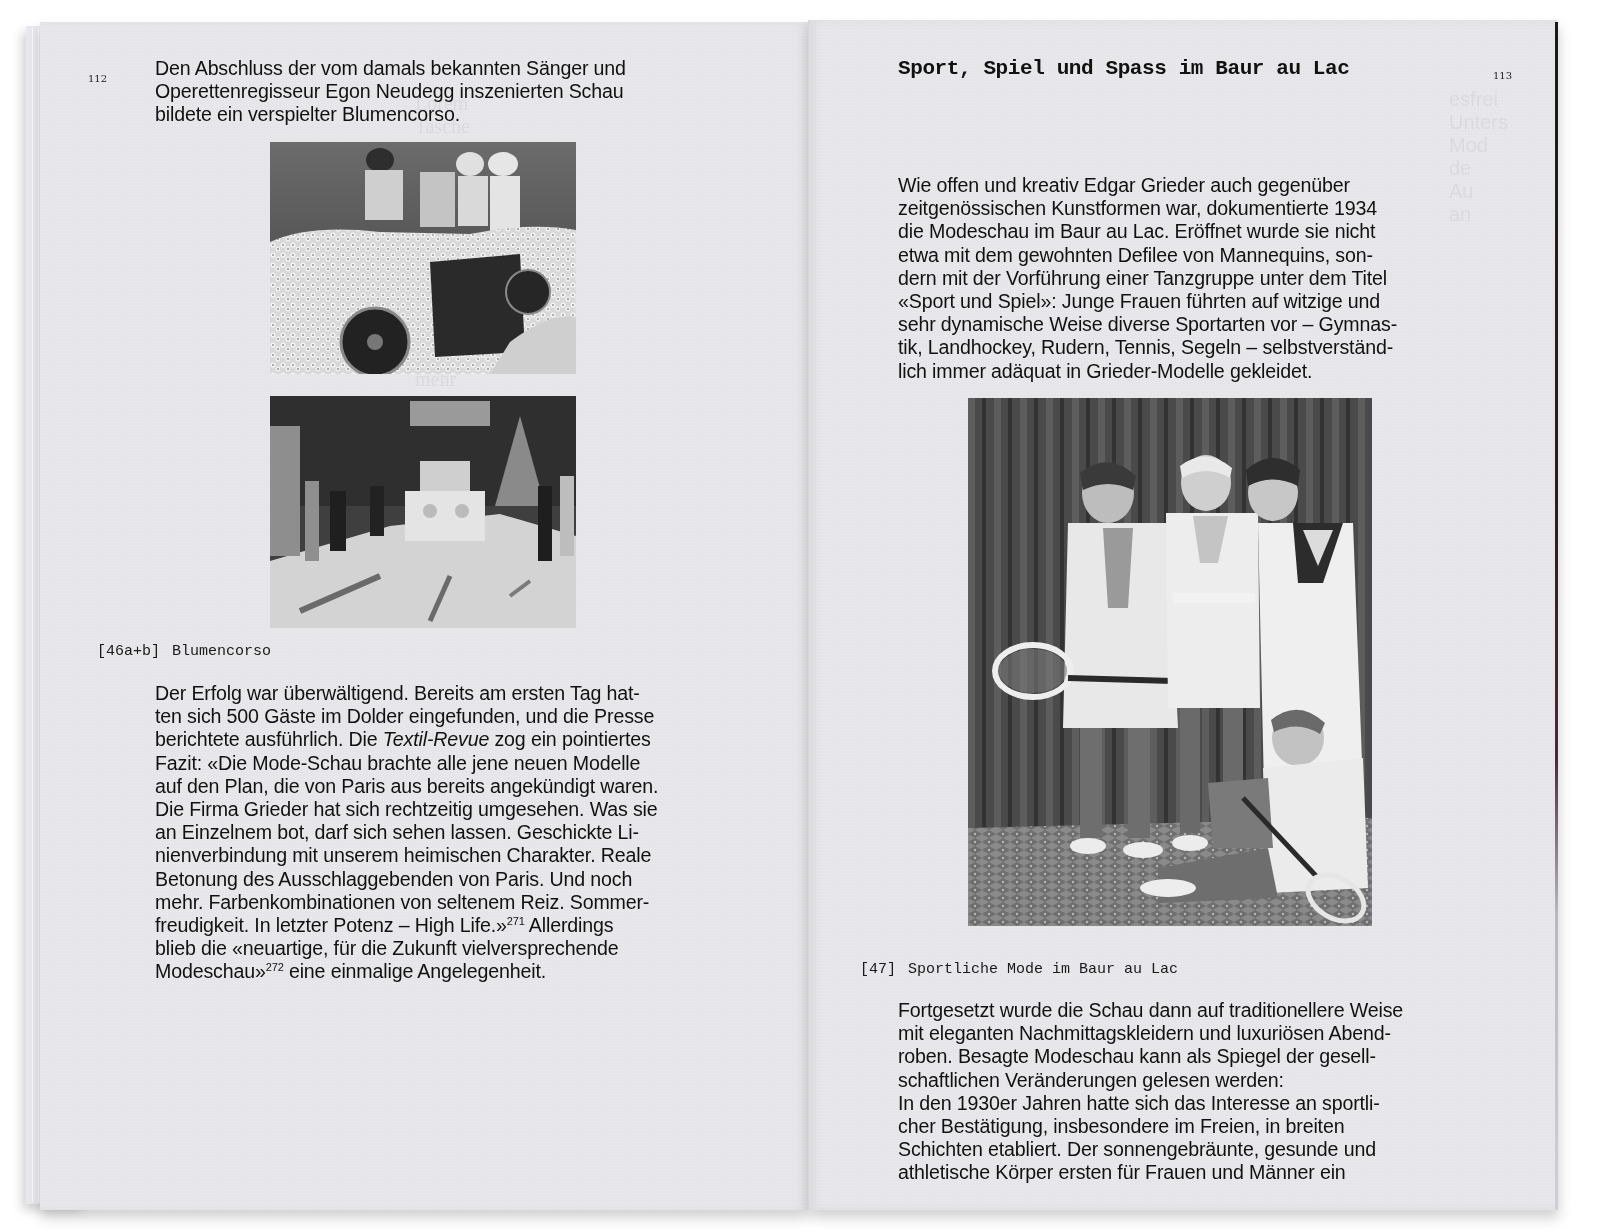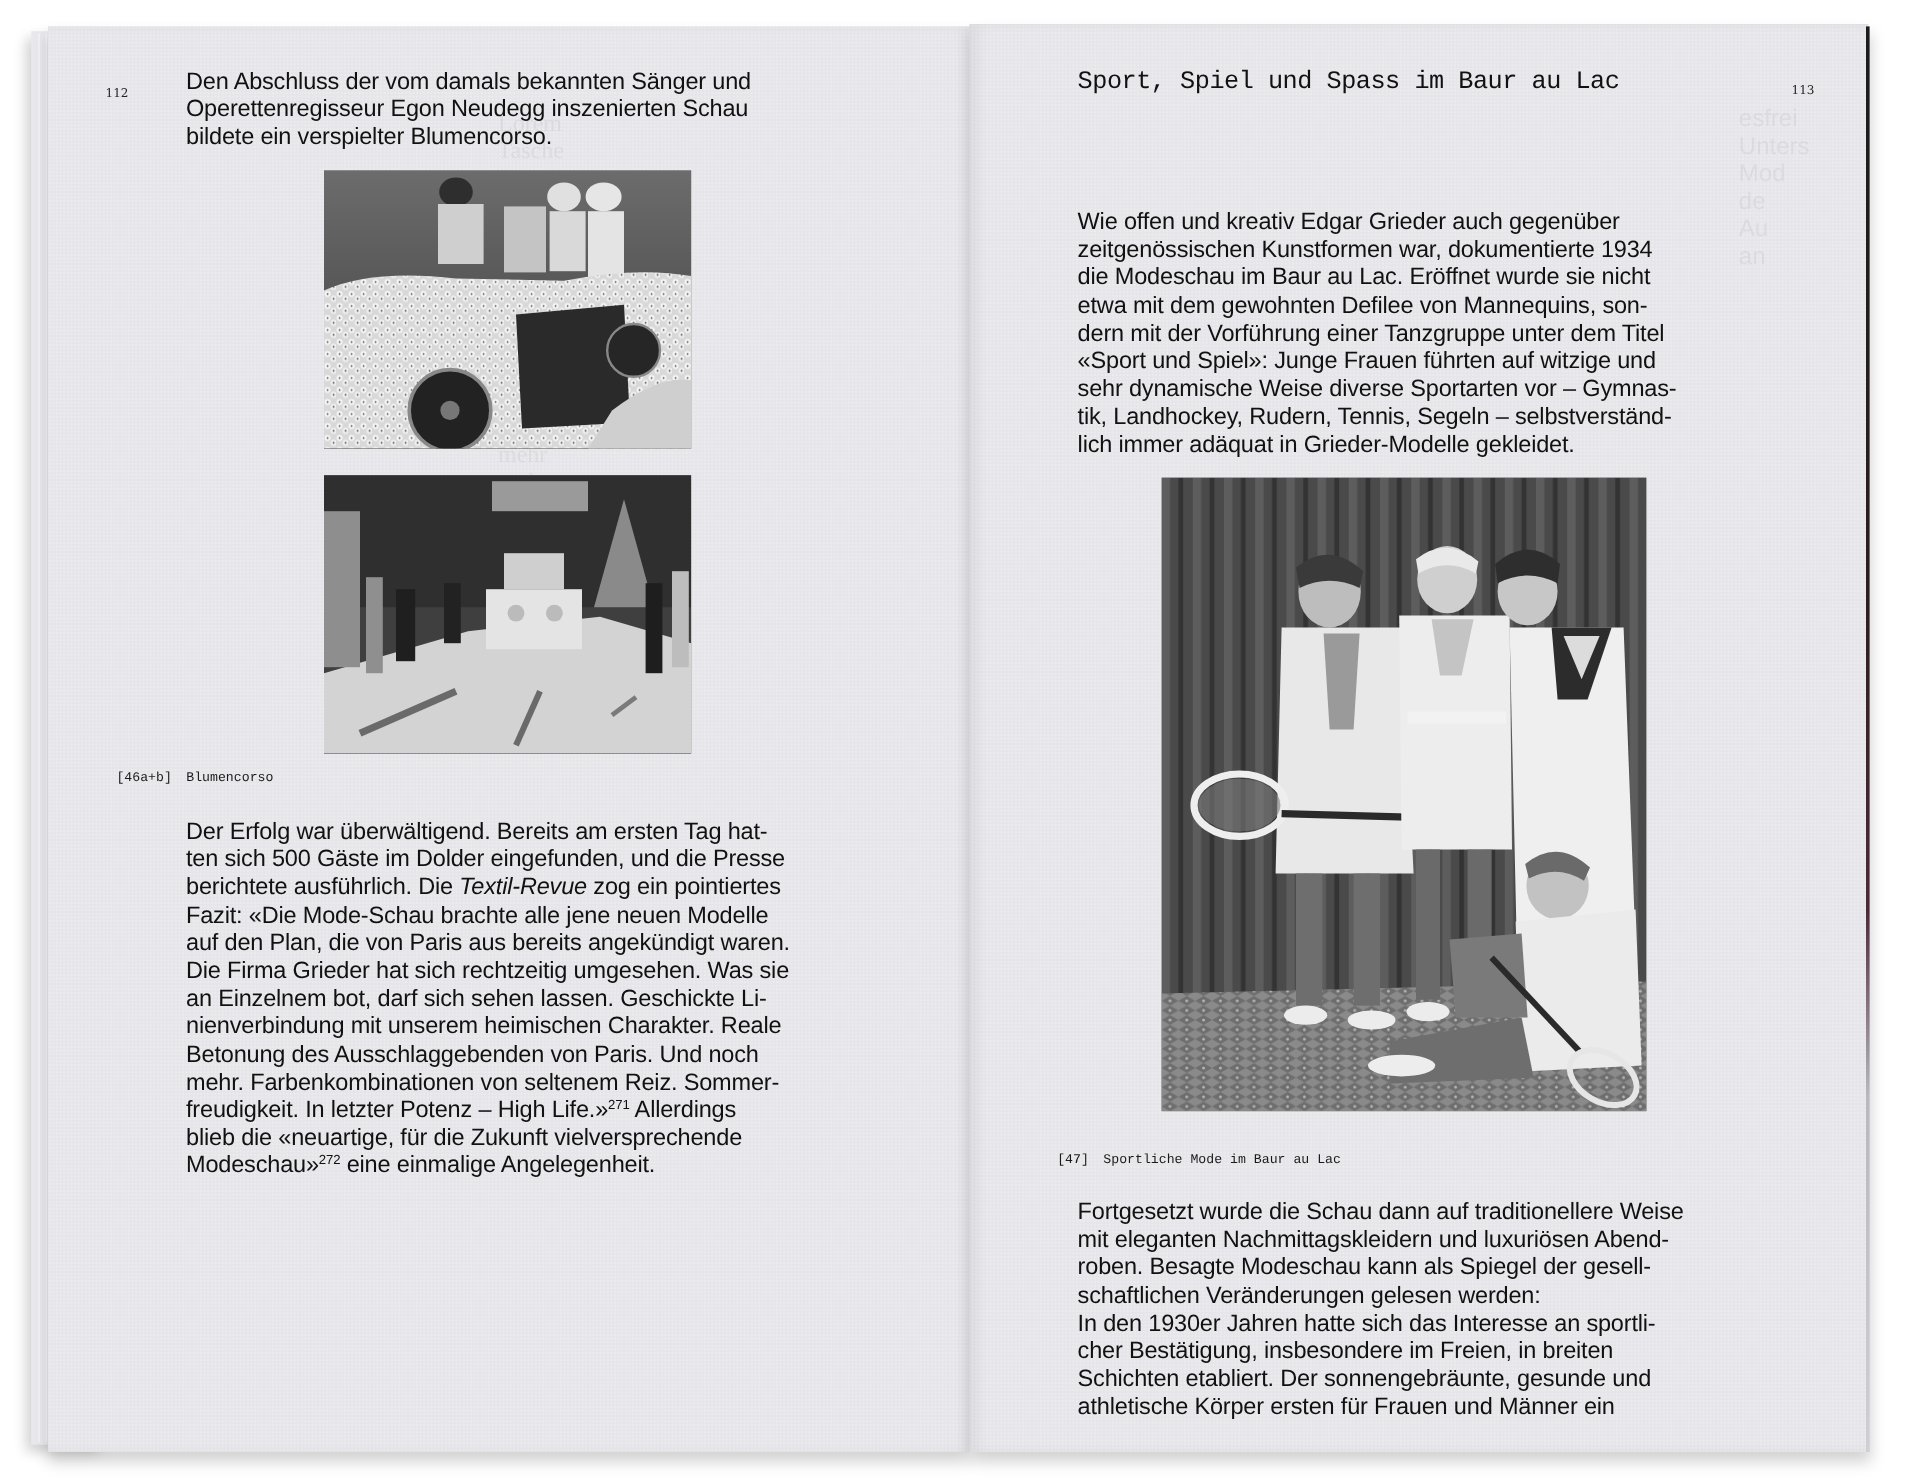--- a/index.html
+++ b/index.html
@@ -56,28 +56,28 @@
     }
     .body-text {
       position: absolute; font-family: "Liberation Sans", sans-serif;
       font-size: 19.6px; line-height: 23.2px; color: #111; letter-spacing: -0.15px;
     }
     .body-text .line { display: block; white-space: nowrap; }
     .body-text sup { font-size: 11px; vertical-align: 7px; line-height: 0; }
     .body-text em { font-style: italic; }
 
     .caption {
-      position: absolute; font-family: "Liberation Mono", monospace; font-size: 11px; color: #1a1a1a;
+      position: absolute; font-family: "Liberation Mono", monospace; font-size: 15px; color: #1a1a1a;
       white-space: nowrap;
     }
     .caption .ref { margin-right: 12px; }
 
     .running-head {
       position: absolute; font-family: "Liberation Mono", monospace; font-size: 21px; color: #111;
-      letter-spacing: -0.4px; white-space: nowrap;
+      letter-spacing: -0.4px; white-space: nowrap; font-weight: bold;
     }
 
     .photo {
       position: absolute; overflow: hidden; background: #5a5a5a;
     }
     .photo svg { display: block; width: 100%; height: 100%; }
   </style>
 </head>
 <body>
 
@@ -267,21 +267,21 @@
       <path d="M303 322 Q330 300 357 325 L352 336 Q330 322 306 334 Z" fill="#6a6a6a"></path>
       <path d="M295 370 L395 360 L400 490 L300 495 Z" fill="#ebebeb"></path>
       <path d="M240 385 L300 380 L305 450 L245 450 Z" fill="#7a7a7a"></path>
       <path d="M190 470 L300 450 L310 500 L190 505 Z" fill="#6e6e6e"></path>
       <ellipse cx="200" cy="490" rx="28" ry="9" fill="#ededed"></ellipse>
       <line x1="275" y1="400" x2="350" y2="480" stroke="#2a2a2a" stroke-width="5"></line>
       <ellipse cx="368" cy="500" rx="30" ry="20" fill="none" stroke="#e6e6e6" stroke-width="5" transform="rotate(30 368 500)"></ellipse>
     </svg>
   </div>
 
-  <div class="caption" style="left:860px; top:961px;margin-left:21px;">
+  <div class="caption" style="left:860px; top:961px;">
     <span class="ref">[47]</span><span>Sportliche Mode im Baur au Lac</span>
   </div>
 
   <div class="body-text" style="left:898px; top:999px;">
     <span class="line">Fortgesetzt wurde die Schau dann auf traditionellere Weise</span>
     <span class="line">mit eleganten Nachmittagskleidern und luxuriösen Abend-</span>
     <span class="line">roben. Besagte Modeschau kann als Spiegel der gesell-</span>
     <span class="line">schaftlichen Veränderungen gelesen werden:</span>
     <span class="line">In den 1930er Jahren hatte sich das Interesse an sportli-</span>
     <span class="line">cher Bestätigung, insbesondere im Freien, in breiten</span>

